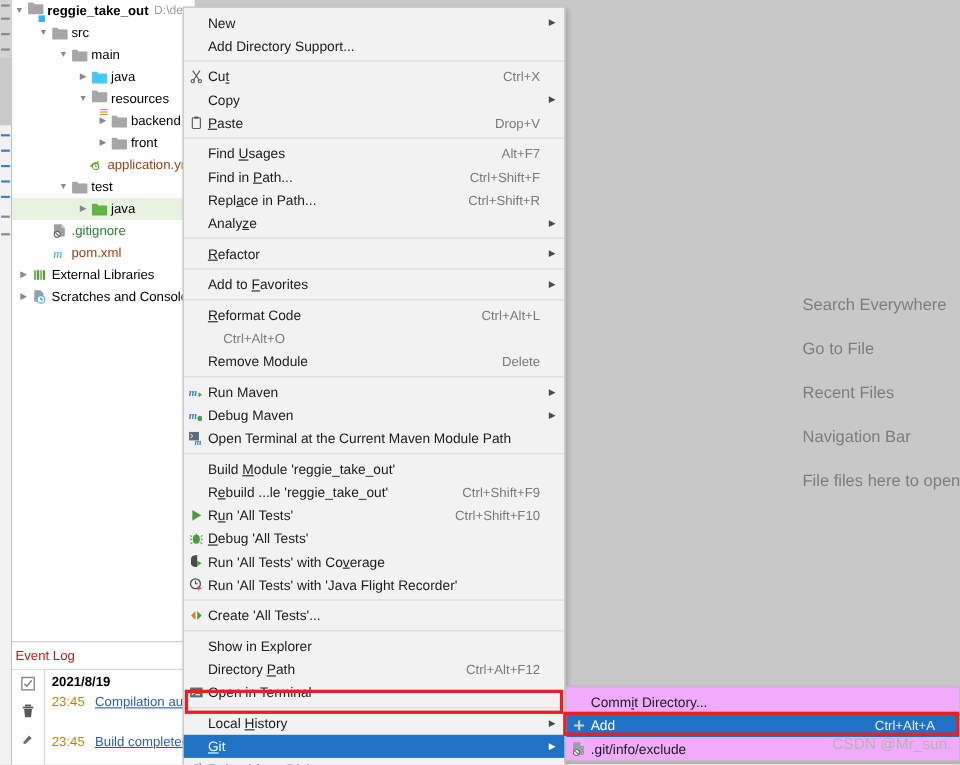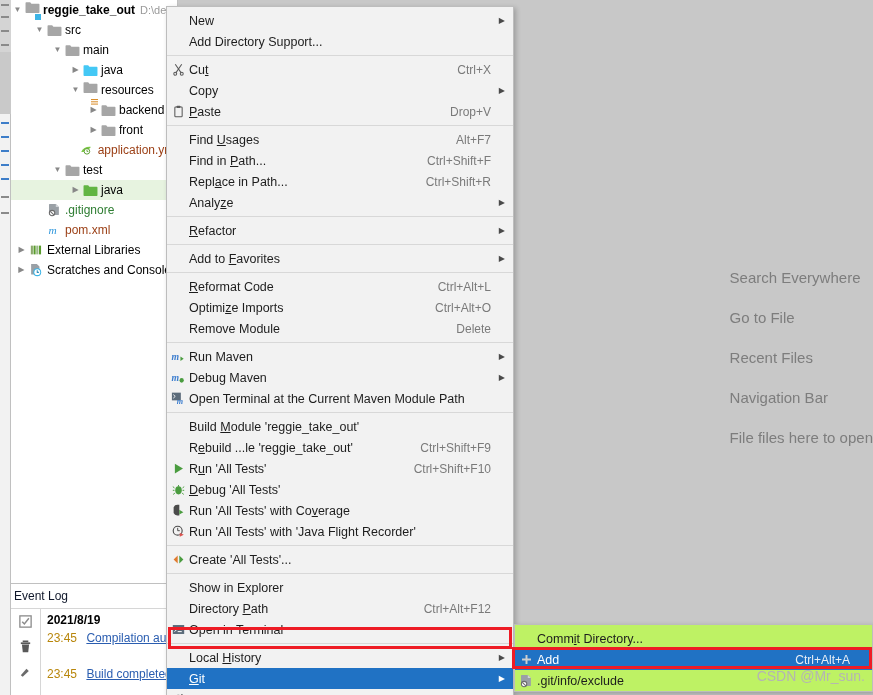--- a/index.html
+++ b/index.html
@@ -73,21 +73,21 @@
   .eventlog {
     position: absolute; left: 11px; top: 583px;
     width: 167px; height: 112px;
     background: #ffffff;
     border-top: 1px solid #c0c0c0;
     border-right: 1px solid #c0c0c0;
   }
   .eventlog-title {
     height: 25px; line-height: 25px;
     padding-left: 3px;
-    font-size: 12px; color: #0f172a;
+    font-size: 12px; color: #b91c1c;
     border-bottom: 1px solid #d6d6d6;
     background: #ffffff;
   }
   .eventlog-body { display: flex; height: 86px; }
   .eventlog-gutter {
     width: 30px; min-width: 30px;
     border-right: 1px solid #d6d6d6;
     background: #ffffff;
     padding-top: 5px;
     display: flex; flex-direction: column; align-items: center;
@@ -161,21 +161,21 @@
     position: absolute;
     border: 3px solid #ee1c25;
     pointer-events: none;
     z-index: 50;
   }
 
   
   .submenu {
     position: absolute; left: 514px; top: 624px;
     width: 359px;
-    background: #bef264;
+    background: #f0abfc;
     border: 1px solid #bdbdbd;
     box-shadow: 2px 2px 5px rgba(0,0,0,0.22);
     padding: 3px 0 0 0;
     z-index: 40;
   }
   .watermark {
     position: absolute;
     right: 8px; top: 668px;
     color: #b4b4b4;
     font-size: 14px;
@@ -490,21 +490,20 @@
       </div>
       <div class="msep"></div>
       <div class="mi">
         <span class="mi-ico"></span>
         <span class="mi-label"><span class="u">R</span>eformat Code</span>
         <span class="mi-short">Ctrl+Alt+L</span>
         <span class="mi-arrow"></span>
       </div>
       <div class="mi">
         <span class="mi-ico"></span>
-        <span class="mi-label">Optimi<span class="u">z</span>e Imports</span>
         <span class="mi-short">Ctrl+Alt+O</span>
         <span class="mi-arrow"></span>
       </div>
       <div class="mi">
         <span class="mi-ico"></span>
         <span class="mi-label">Remove Module</span>
         <span class="mi-short">Delete</span>
         <span class="mi-arrow"></span>
       </div>
       <div class="msep"></div>

